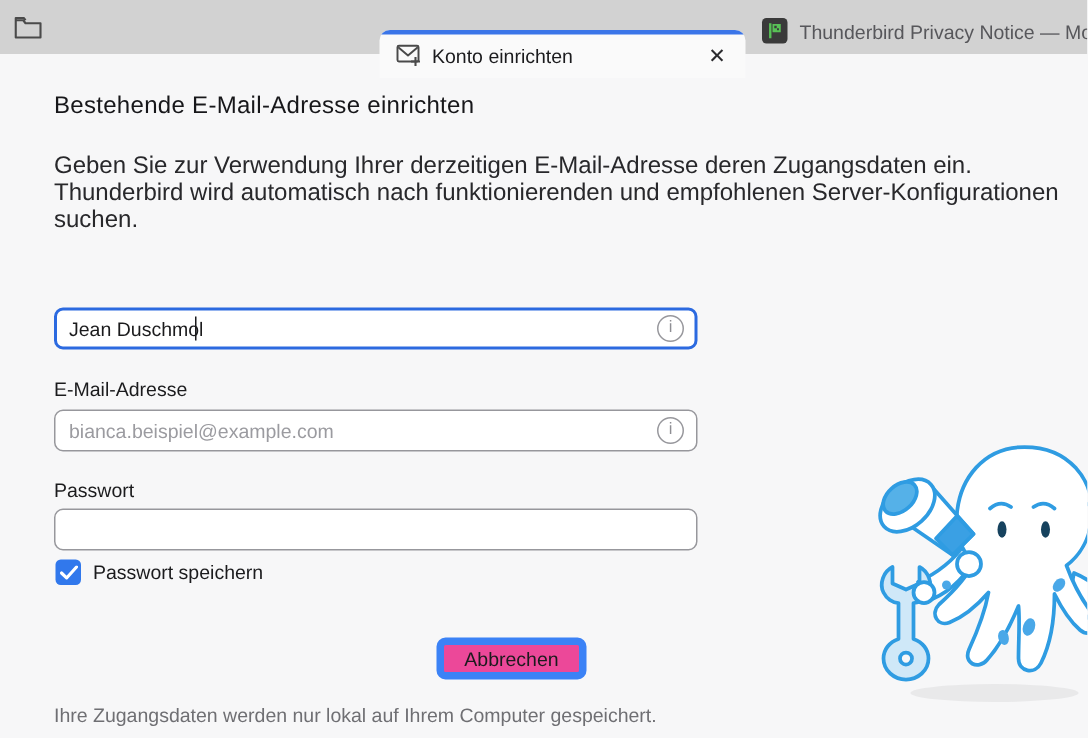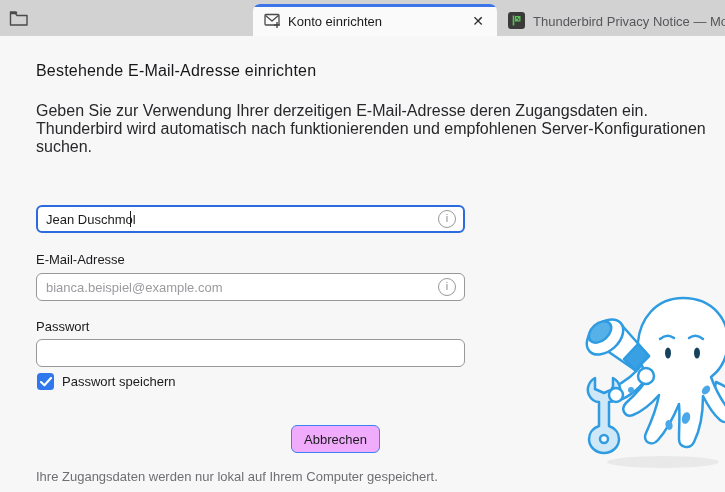--- a/index.html
+++ b/index.html
@@ -11,21 +11,21 @@
   }
   .screen { position: relative; width: 725px; height: 492px; overflow: hidden; background: #f7f7f8; }
 
   
   .tabbar {
     position: absolute; top: 0; left: 0; width: 725px; height: 36px;
     background: #d2d2d2;
   }
   .folder-btn { position: absolute; left: 9px; top: 10px; width: 20px; height: 17px; cursor: pointer; }
   .tab-active {
-    position: absolute; left: 253px; top: 4px; width: 244px; height: 32px;
+    position: absolute; left: 253px; top: 20px; width: 244px; height: 32px;
     background: #fafafa; border-radius: 7px 7px 0 0; overflow: hidden;
   }
   .tab-active .stripe { position: absolute; top: 0; left: 0; right: 0; height: 3px; background: #3b75e8; }
   .tab-active .tab-icon { position: absolute; left: 11px; top: 9px; }
   .tab-active .tab-label {
     position: absolute; left: 35px; top: 10px; font-size: 13px; color: #1b1b1d;
     white-space: nowrap;
   }
   .tab-close {
     position: absolute; right: 10px; top: 8px; width: 18px; height: 18px;
@@ -80,21 +80,21 @@
     position: absolute; left: 0; top: 0; width: 17px; height: 17px;
     background: #3178ec; border-radius: 3.5px; cursor: pointer;
   }
   .checkbox svg { position: absolute; left: 2.5px; top: 3.5px; }
   .remember-label { position: absolute; left: 25px; top: 1px; font-size: 13px; color: #1b1b1d; white-space: nowrap; cursor: pointer; }
 
   .btn {
     position: absolute; top: 389px; height: 28px; border: none; border-radius: 6px;
     font-family: "Liberation Sans", sans-serif; font-size: 13px; cursor: pointer;
   }
-  .btn-cancel { left: 291px; width: 89px; background: #f0abfc; border: 1px solid #3b82f6; color: #1b1b1d; }
+  .btn-cancel { left: 291px; width: 100px; background: #ec4899; border: 5px solid #3b82f6; color: #1b1b1d; }
   .btn-next { left: 392px; width: 69px; background: #a5c5f3; color: #ffffff; }
 
   .footer-note { position: absolute; left: 36px; top: 433px; font-size: 13px; color: #6f6f73; }
 
   .mascot { position: absolute; left: 583px; top: 254px; width: 175px; height: 185px; pointer-events: none; }
 </style>
 </head>
 <body>
 
 <div class="screen">

